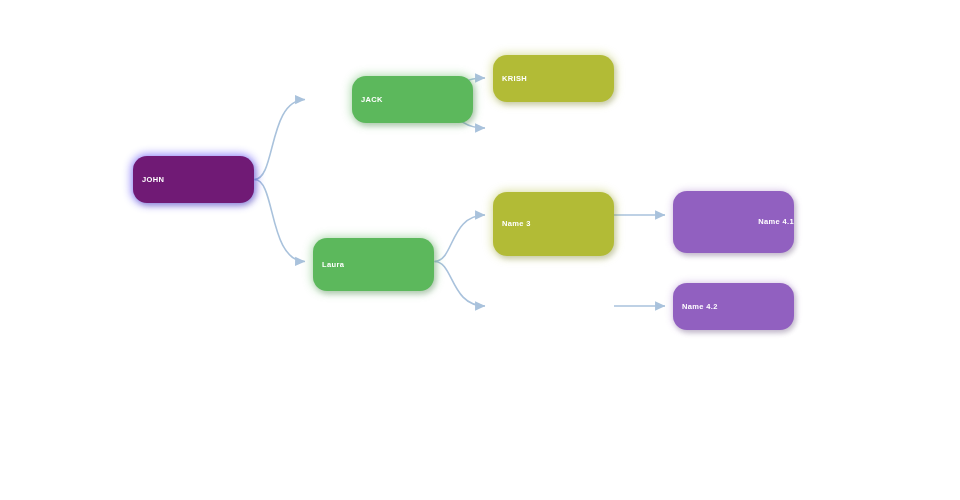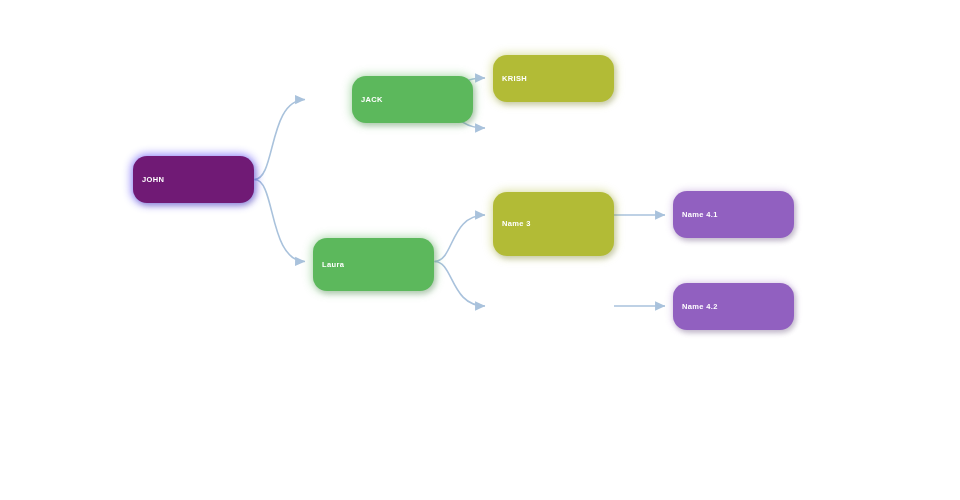--- a/index.html
+++ b/index.html
@@ -114,21 +114,21 @@
   <div class="node olive" style="left:493px; top:55px; width:121px; height:47px; background:#b2bb36;">
     <span class="node-label">KRISH</span>
   </div>
 
 
   <div class="node olive" style="left:493px; top:192px; width:121px; height:64px; background:#b2bb36;">
     <span class="node-label">Name 3</span>
   </div>
 
 
-  <div class="node purple" style="left:673px; top:191px; width:121px; height:47px; background:#9160c0;">
+  <div class="node purple" style="left:673px; top:191px; width:121px; height:62px; background:#9160c0;justify-content:flex-end;">
     <span class="node-label">Name 4.1</span>
   </div>
 
   <div class="node purple" style="left:673px; top:283px; width:121px; height:47px; background:#9160c0;">
     <span class="node-label">Name 4.2</span>
   </div>
 
 </div>
 
 </body></html>

